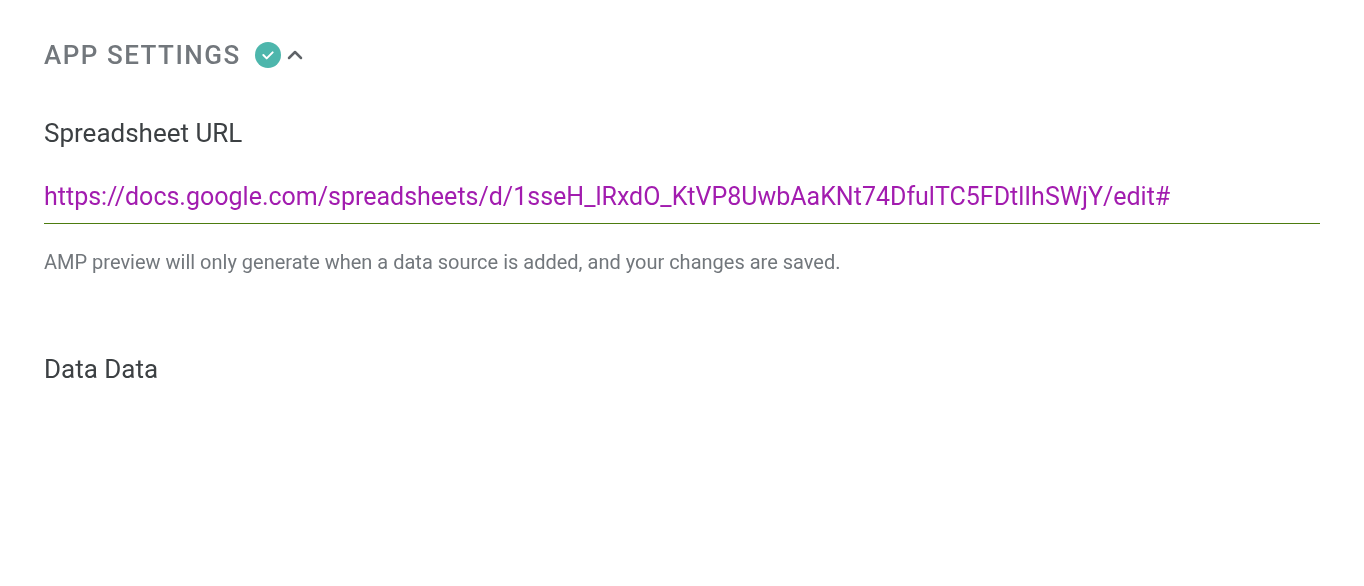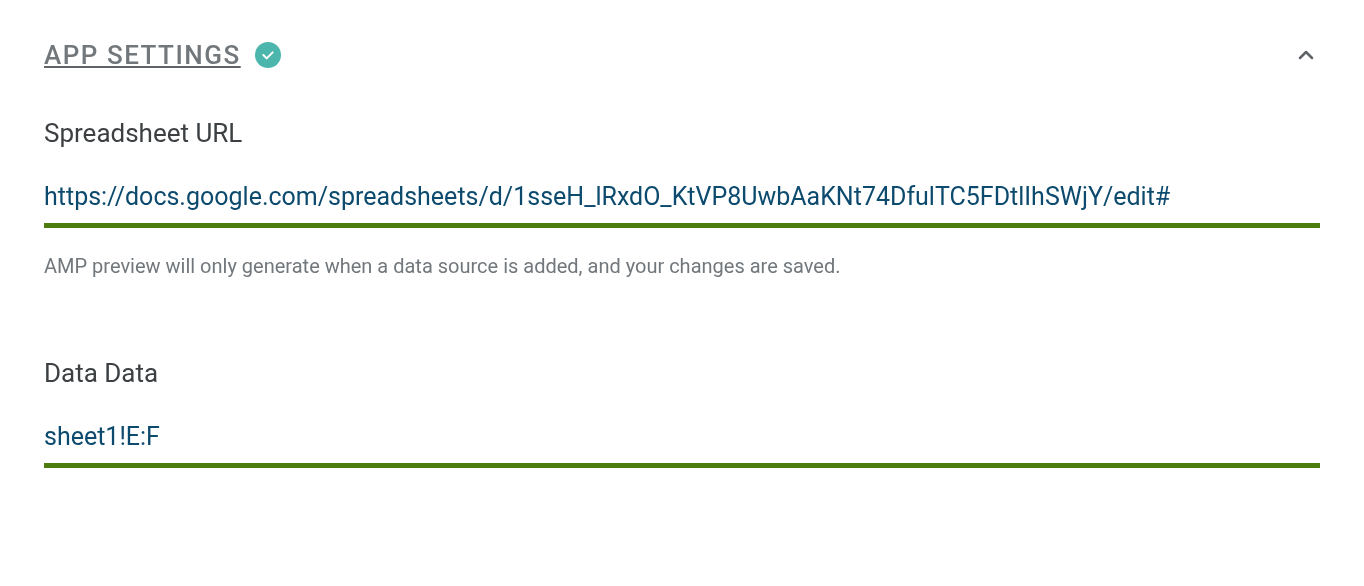--- a/index.html
+++ b/index.html
@@ -11,23 +11,21 @@
       font-family: -apple-system, BlinkMacSystemFont, "Segoe UI", Roboto, Helvetica, Arial, sans-serif;
       background: #ffffff;
       width: 1364px;
       height: 586px;
       padding: 40px 44px;
       color: #5f6368;
     }
     .header-row {
       display: flex;
       align-items: center;
-      justify-content: space-between;
       margin-bottom: 48px;
-      text-decoration: underline;
     }
     .header-left {
       display: flex;
       align-items: center;
       gap: 14px;
     }
     .section-title {
       font-size: 26px;
       font-weight: 500;
       letter-spacing: 1.5px;
@@ -65,24 +63,24 @@
     .field-label {
       font-size: 26px;
       font-weight: 400;
       color: #3c4043;
       margin-bottom: 28px;
       margin-top: 32px;
     }
     .field-input {
       width: 100%;
       border: none;
-      border-bottom: 5px solid #4d7c0f;
+      border-bottom: 1px solid #4d7c0f;
       font-size: 25px;
       font-family: inherit;
-      color: #0c4a6e;
+      color: #a21caf;
       padding: 6px 0 12px 0;
       outline: none;
       background: transparent;
       overflow: hidden;
       white-space: nowrap;
       text-overflow: clip;
     }
     .help-text {
       font-size: 20px;
       color: #72777c;
@@ -110,14 +108,13 @@
 </div>
 
 <div class="field-group">
   <div class="field-label">Spreadsheet URL</div>
   <input type="text" class="field-input" value="https://docs.google.com/spreadsheets/d/1sseH_lRxdO_KtVP8UwbAaKNt74DfulTC5FDtlIhSWjY/edit#" style="">
   <div class="help-text">AMP preview will only generate when a data source is added, and your changes are saved.</div>
 </div>
 
 <div class="field-group">
   <div class="field-label">Data Data</div>
-  <input type="text" class="field-input" value="sheet1!E:F" style="">
 </div>
 
 </body></html>

